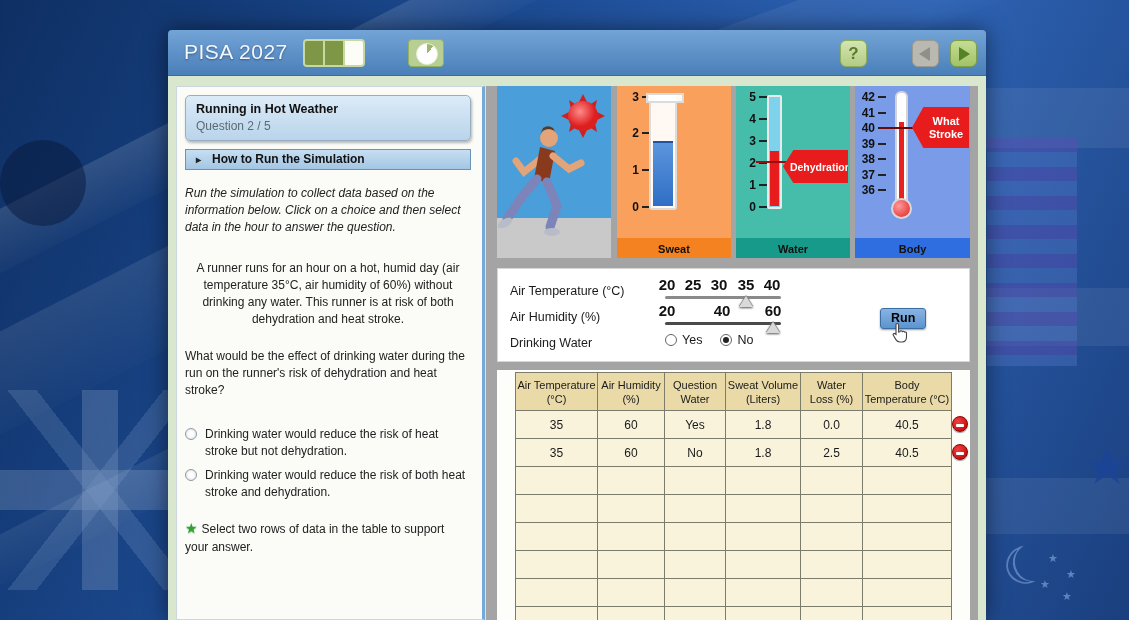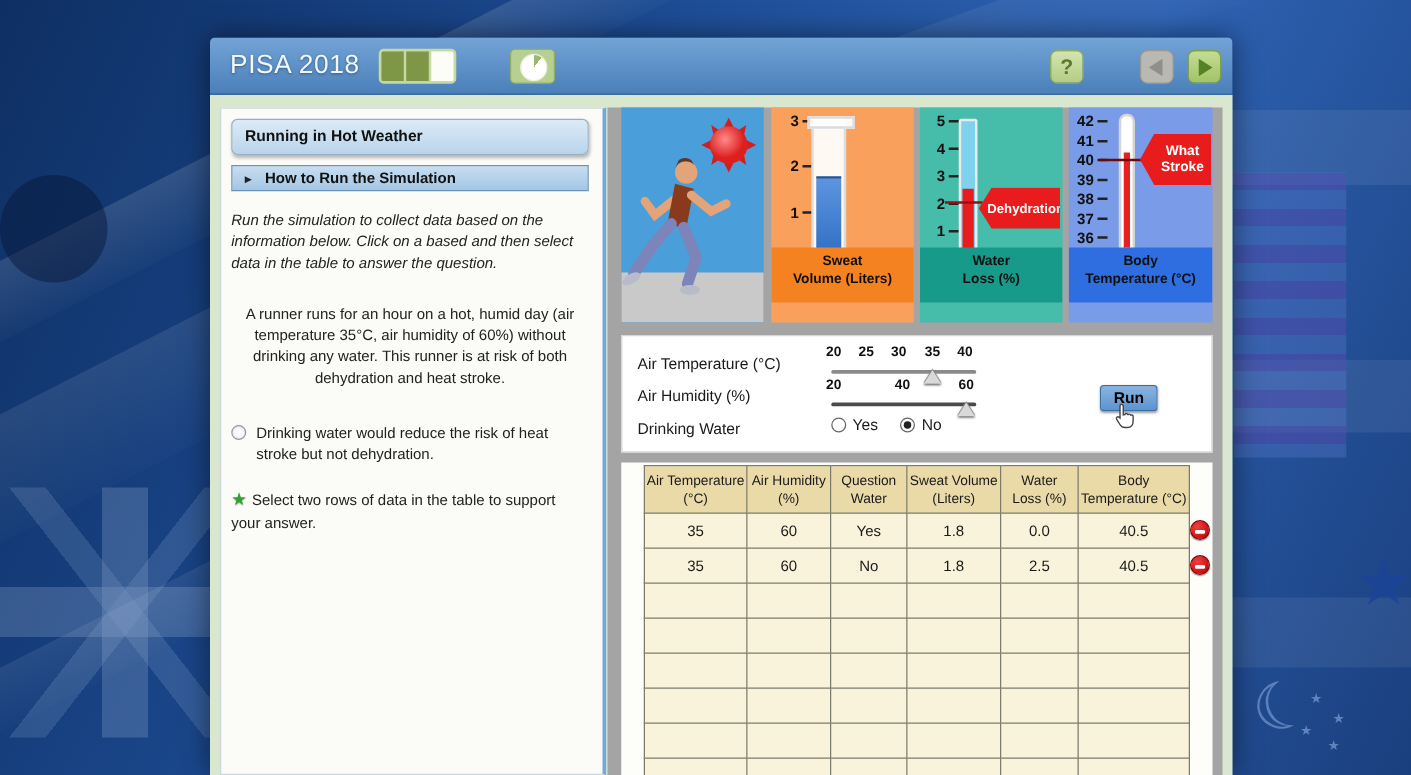--- a/index.html
+++ b/index.html
@@ -74,21 +74,21 @@
   .options { margin-top:27px; }
   .opt { display:flex; gap:8px; margin-bottom:7px; cursor:default; }
   .radio { flex:0 0 12px; width:12px; height:12px; margin-top:2px; border-radius:50%;
            border:1px solid #8f9aa2; background:radial-gradient(#ffffff 30%, #d8dde0); }
   .note { margin-top:17px; font-size:12px; color:#222; line-height:1.45; }
   .star { color:#2ea32e; font-size:14px; text-shadow:0 1px 1px rgba(0,60,0,.4); margin-right:4px; }
 
   
   .rightarea { position:absolute; left:318px; top:10px; width:492px; height:534px; background:#a4a4a4; }
   .simpanel { position:absolute; top:0; height:172px; overflow:hidden; }
-  .strip { position:absolute; left:0; bottom:16px; width:100%; height:44px; text-align:center;
+  .strip { position:absolute; left:0; bottom:0; width:100%; height:20px; text-align:center;
            font-size:11px; font-weight:bold; color:#101010; line-height:14px; padding-top:4px; }
 
   .p-runner { left:11px; width:114px; background:#4a9ed9; }
   .ground { position:absolute; left:0; bottom:0; width:100%; height:40px; background:#c9c9c9; }
 
   .p-sweat { left:131px; width:114px; background:#f9a05c; }
   .p-sweat .strip { background:#f58220; }
   .gtick { position:absolute; width:18px; text-align:right; font-size:12px; font-weight:bold; color:#111; height:14px; line-height:14px; }
   .gtick::after { content:""; position:absolute; right:-11px; top:6px; width:8px; height:2px; background:#222; }
   .cyl { position:absolute; left:32px; top:7px; width:28px; height:117px; background:rgba(255,255,255,.93);
@@ -119,21 +119,21 @@
   .bulb { position:absolute; left:36px; top:112px; width:21px; height:21px; border-radius:50%;
           background:radial-gradient(circle at 35% 35%, #ff9a9a, #e02020); border:2px solid #d8d8d8; }
   .t-thline { left:25px; top:41px; width:34px; background:#6e0a0a; }
   .flag-heat { left:57px; top:21px; width:57px; height:41px; font-size:11px; line-height:13px; padding-left:11px;
           clip-path:polygon(0 50%, 20% 0, 100% 0, 100% 100%, 20% 100%); }
 
   
   .controls { position:absolute; left:11px; top:182px; width:473px; height:94px; background:#fff; border:1px solid #d6d6d6; }
   .ctl-label { position:absolute; left:12px; font-size:12.5px; color:#1a1a1a; }
   .slider { position:absolute; left:167px; width:116px; height:30px; }
-  .stick { position:absolute; top:0; transform:translateX(-50%); font-size:11px; font-weight:bold; color:#111; }
+  .stick { position:absolute; top:0; transform:translateX(-50%); font-size:15px; font-weight:bold; color:#111; }
   .track { position:absolute; left:0; right:0; top:20px; height:3px; background:#8a8a8a; border-radius:2px; }
   .track.dark { background:#4a4a4a; }
   .thumb { position:absolute; top:13px; transform:translateX(-50%); width:0; height:0;
            border:7px solid transparent; border-bottom:11px solid #d9d9d9;
            filter:drop-shadow(0 1px 1px #666) drop-shadow(0 -0.5px 0 #888); }
   .dw-group { position:absolute; left:167px; top:64px; display:flex; gap:18px; align-items:center; }
   .dwopt { display:flex; align-items:center; gap:5px; font-size:12.5px; color:#1a1a1a; }
   .dwradio { width:12px; height:12px; border-radius:50%; border:1px solid #666; background:#fff; position:relative; }
   .dwradio.sel::after { content:""; position:absolute; left:2px; top:2px; width:6px; height:6px; border-radius:50%; background:#222; }
   .runbtn { position:absolute; left:382px; top:39px; padding:2px 10px 3px; font-size:12.5px; font-weight:bold;
@@ -170,21 +170,21 @@
   <div class="bg-star"></div>
   <div class="crescent">☾</div>
   <span class="mini-star" style="left:1048px;top:552px;">★</span>
   <span class="mini-star" style="left:1066px;top:568px;">★</span>
   <span class="mini-star" style="left:1040px;top:578px;">★</span>
   <span class="mini-star" style="left:1062px;top:590px;">★</span>
 </div>
 
 <div class="window">
   <div class="titlebar">
-    <span class="app-title">PISA 2018</span>
+    <span class="app-title">PISA 2027</span>
     <div class="progress">
       <div class="pcell"></div>
       <div class="pcell"></div>
       <div class="pcell empty"></div>
     </div>
     <div class="timer">
       <div class="clock"></div>
     </div>
     <div class="sqbtn help">?</div>
     <div class="sqbtn back">
@@ -193,30 +193,36 @@
     <div class="sqbtn next">
       <div class="tri tri-right"></div>
     </div>
   </div>
 
   <div class="winbody">
 
     <div class="qpanel">
       <div class="qheader">
         <div class="qtitle">Running in Hot Weather</div>
+        <div class="qsub">Question 2 / 5</div>
       </div>
       <div class="howto">
         <span class="arr">▸</span><span>How to Run the Simulation</span>
       </div>
-      <div class="ptext instructions">Run the simulation to collect data based on the information below. Click on a based and then select data in the table to answer the question.</div>
+      <div class="ptext instructions">Run the simulation to collect data based on the information below. Click on a choice and then select data in the hour to answer the question.</div>
       <div class="ptext scenario">A runner runs for an hour on a hot, humid day (air temperature 35°C, air humidity of 60%) without drinking any water. This runner is at risk of both dehydration and heat stroke.</div>
+      <div class="ptext qtext">What would be the effect of drinking water during the run on the runner's risk of dehydration and heat stroke?</div>
       <div class="options">
         <div class="opt">
           <span class="radio"></span>
           <span class="ptext">Drinking water would reduce the risk of heat stroke but not dehydration.</span>
+        </div>
+        <div class="opt">
+          <span class="radio"></span>
+          <span class="ptext">Drinking water would reduce the risk of both heat stroke and dehydration.</span>
         </div>
       </div>
       <div class="note">
         <span class="star">★</span><span>Select two rows of data in the table to support your answer.</span>
       </div>
     </div>
 
     <div class="rightarea">
 
       <div class="simpanel p-runner">

